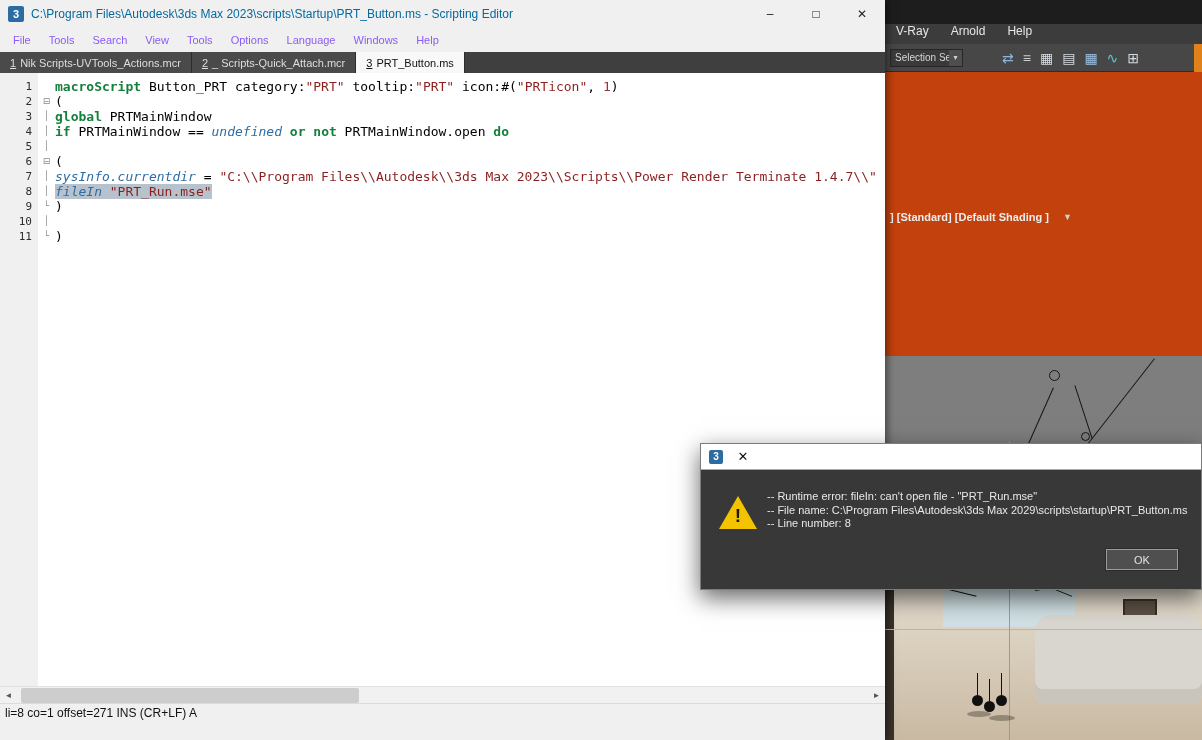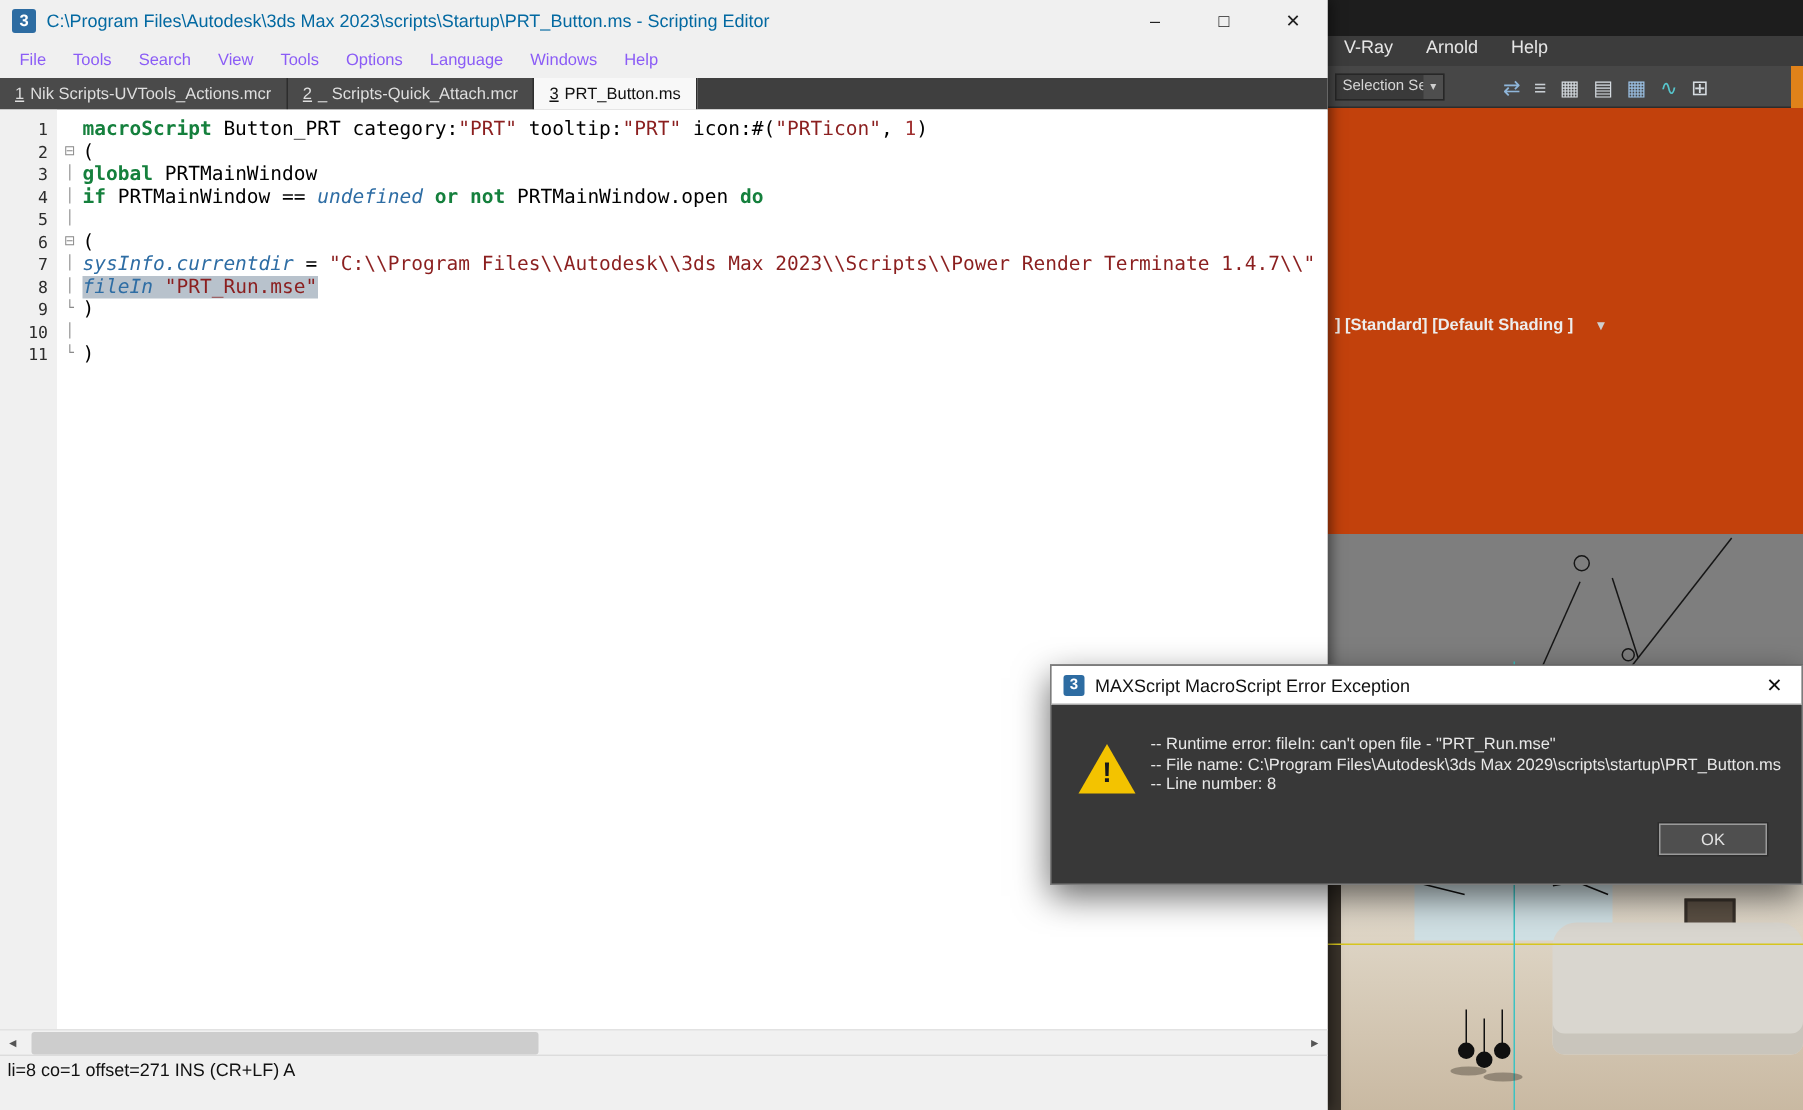--- a/index.html
+++ b/index.html
@@ -224,21 +224,20 @@
       </div>
       <span class="sb-btn">►</span>
     </div>
 
     <div class="statusbar">li=8 co=1 offset=271 INS (CR+LF) A</div>
   </div>
 
   <div class="dialog">
     <div class="dlg-title">
       <span class="dlg-icon">3</span>
-      <span class="dlg-title-text">MAXScript MacroScript Error Exception</span>
       <span class="dlg-close">✕</span>
     </div>
     <div class="dlg-body">
       <div class="warn">
         <span class="warn-mark">!</span>
       </div>
       <div class="dlg-msg" id="dlg-msg">
           <div class="msg-line">-- Runtime error: fileIn: can't open file - "PRT_Run.mse"</div>
           <div class="msg-line">-- File name: C:\Program Files\Autodesk\3ds Max 2029\scripts\startup\PRT_Button.ms</div>
           <div class="msg-line">-- Line number: 8</div>

